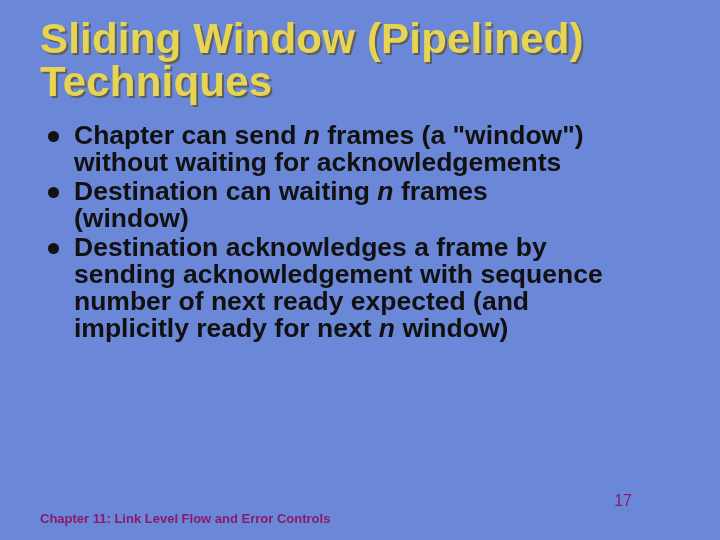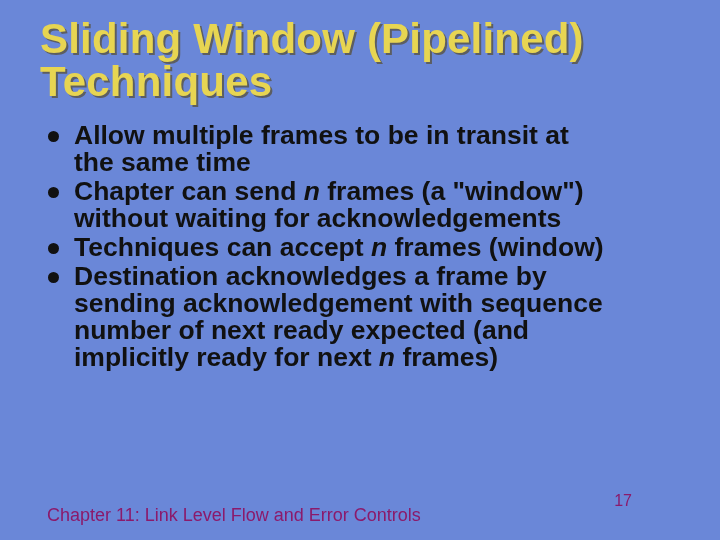--- a/index.html
+++ b/index.html
@@ -43,51 +43,48 @@
     left: 4px;
     top: 9px;
     width: 11px;
     height: 11px;
     background: #111;
     border-radius: 50%;
   }
   .ital { font-style: italic; }
   .footer {
     position: absolute;
-    left: 47px;
+    left: 40px;
     bottom: 14px;
-    font-size: 18px;
+    font-size: 13px;
     color: #8b1a6b;
-    font-weight: normal;
+    font-weight: bold;
   }
   .pagenum {
     position: absolute;
     right: 16px;
     bottom: 30px;
     font-size: 16px;
     color: #8b1a6b;
     font-weight: normal;
   }
 </style>
 </head>
 <body>
 
 <div class="slide">
   <h1 class="title">Sliding Window (Pipelined) Techniques</h1>
 
   <ul class="bullets">
     <li>
-      <span>Allow multiple frames to be in transit at the same time</span>
-    </li>
-    <li>
       <span>Chapter can send </span><span class="ital">n</span><span> frames (a "window") without waiting for acknowledgements</span>
     </li>
     <li>
-      <span>Techniques can accept </span><span class="ital">n</span><span> frames (window)</span>
+      <span>Destination can waiting </span><span class="ital">n</span><span> frames (window)</span>
     </li>
     <li>
-      <span>Destination acknowledges a frame by sending acknowledgement with sequence number of next ready expected (and implicitly ready for next </span><span class="ital">n</span><span> frames)</span>
+      <span>Destination acknowledges a frame by sending acknowledgement with sequence number of next ready expected (and implicitly ready for next </span><span class="ital">n</span><span> window)</span>
     </li>
   </ul>
 
   <div class="footer">Chapter 11: Link Level Flow and Error Controls</div>
   <div class="pagenum">17</div>
 </div>
 
 </body></html>

